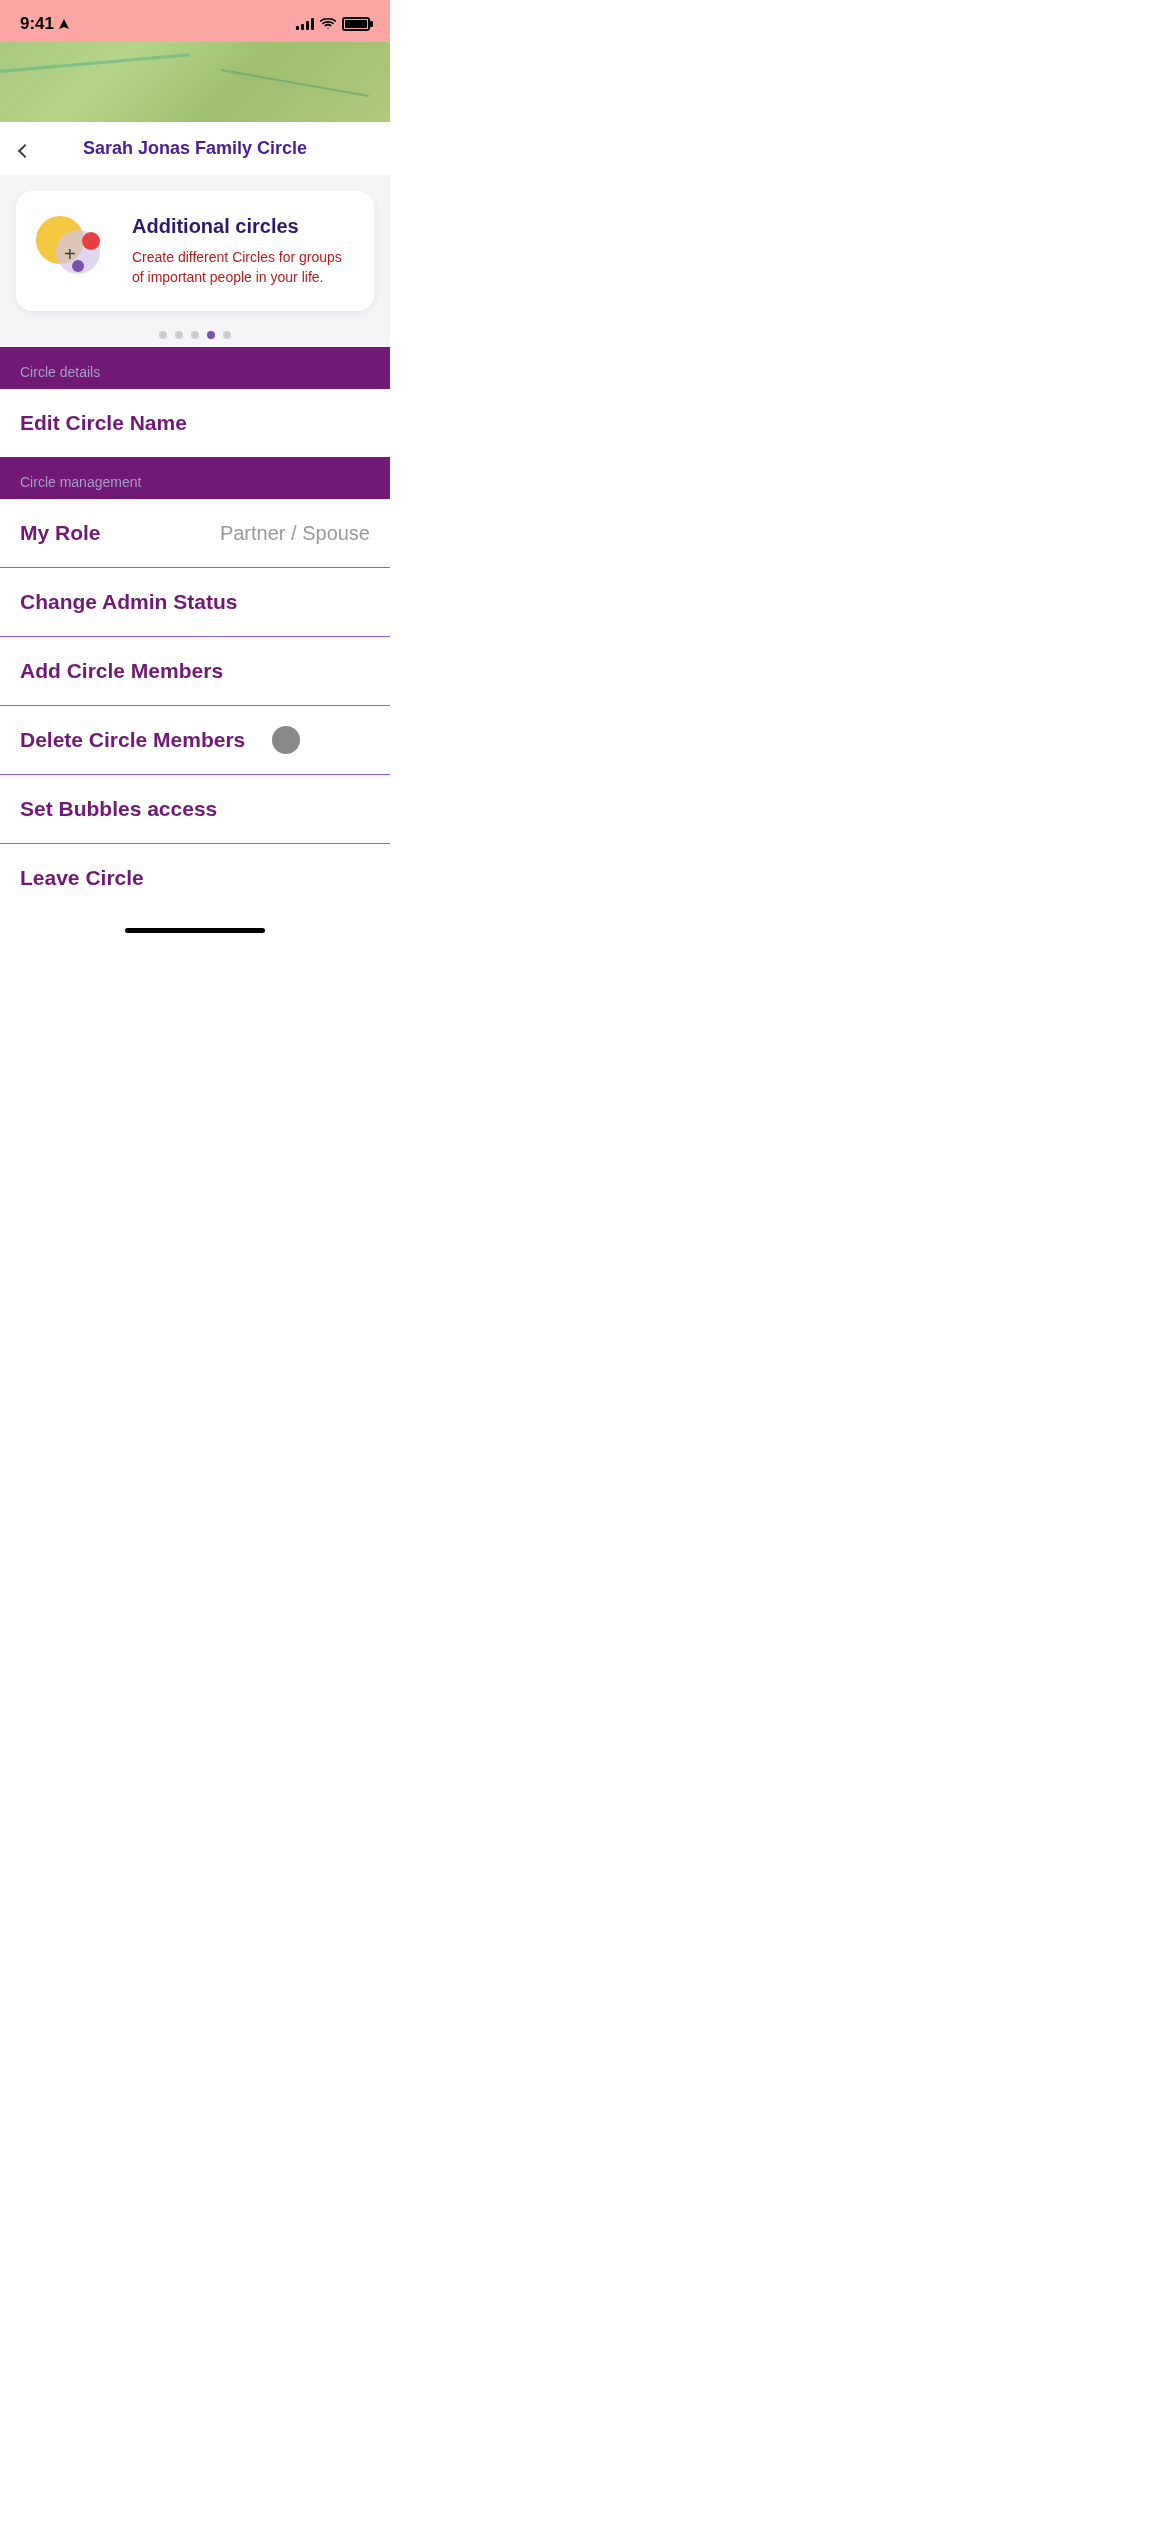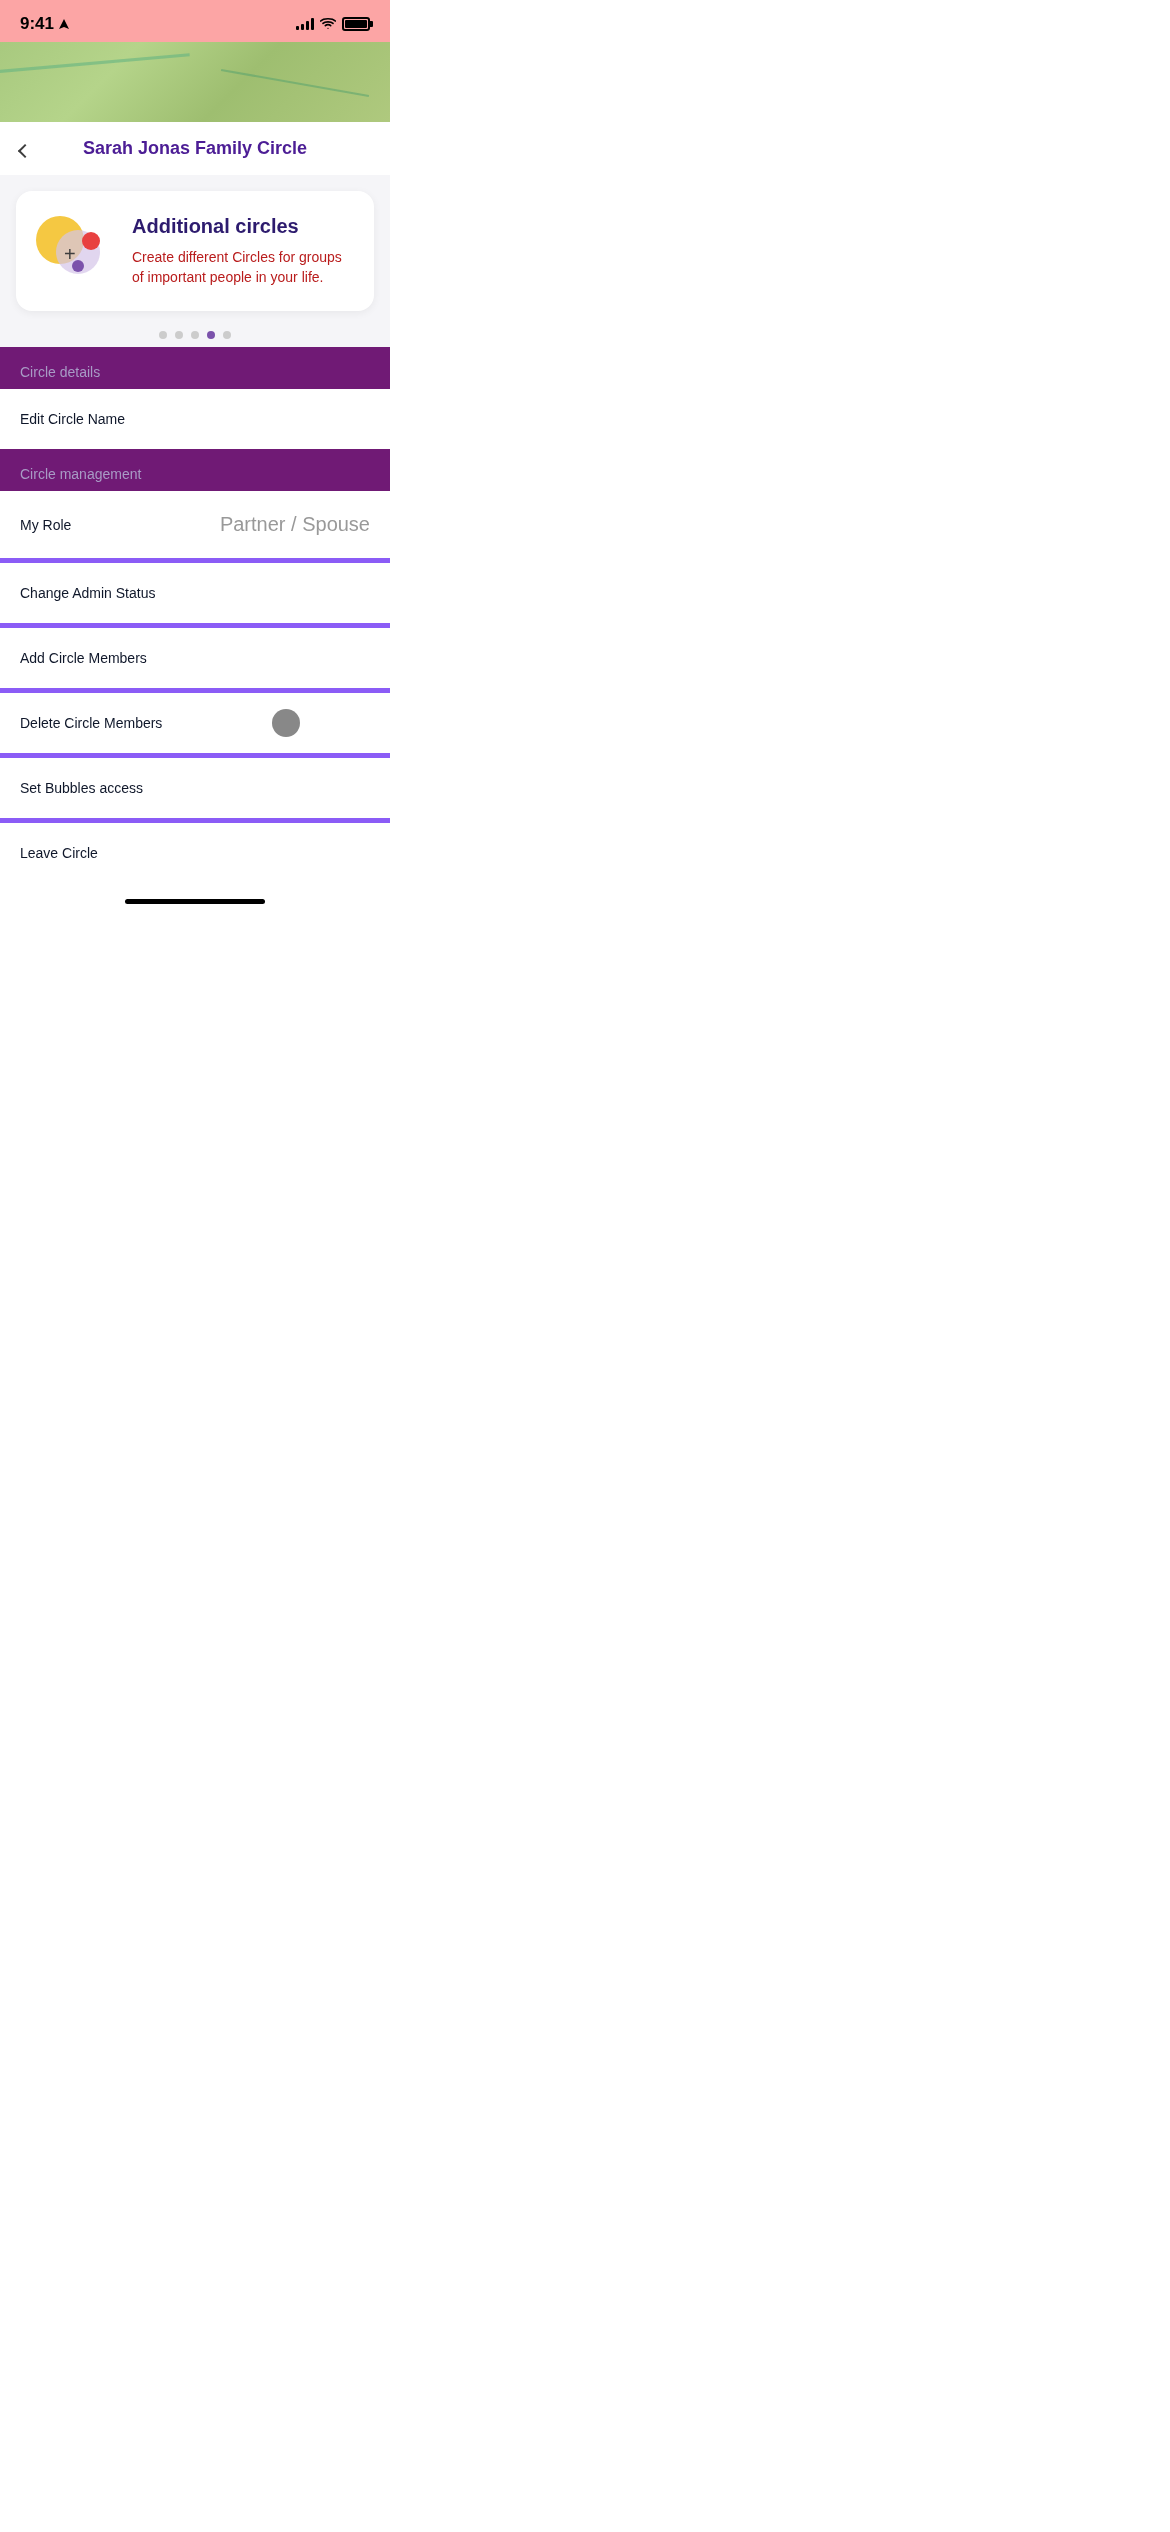--- a/index.html
+++ b/index.html
@@ -270,32 +270,32 @@
     
     .menu-list {
       background: #fff;
     }
 
     .menu-item {
       display: flex;
       justify-content: space-between;
       align-items: center;
       padding: 22px 20px;
-      border-bottom: 5px solid #8b5cf6;
+      border-bottom: 1px solid #8b5cf6;
       cursor: pointer;
     }
 
     .menu-item:last-child {
       border-bottom: none;
     }
 
     .menu-item-label {
-      font-size: 14px;
-      font-weight: 400;
-      color: #0f172a;
+      font-size: 21px;
+      font-weight: 700;
+      color: #701a75;
     }
 
     .menu-item-value {
       font-size: 20px;
       color: #999;
       font-weight: 400;
     }
 
     
     .menu-item-relative {

